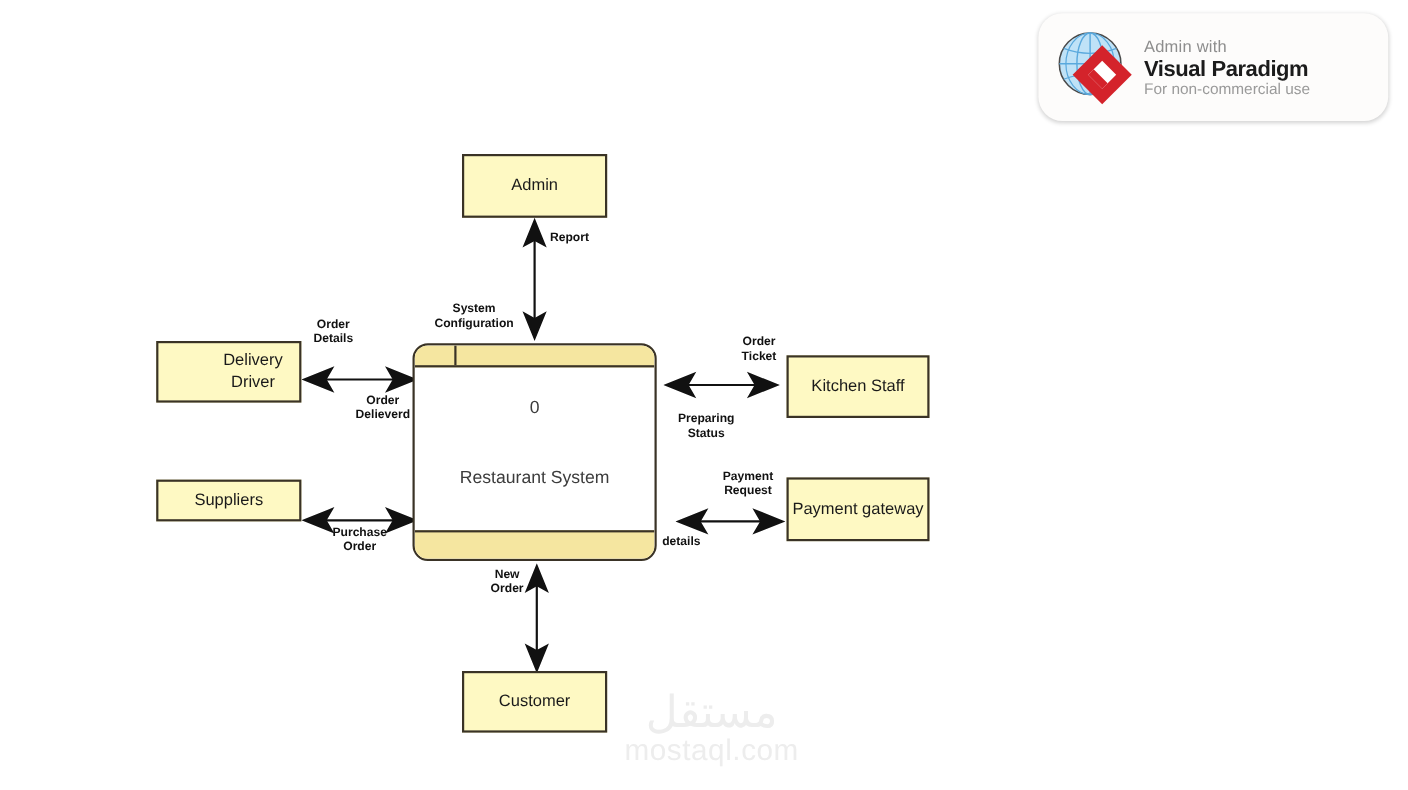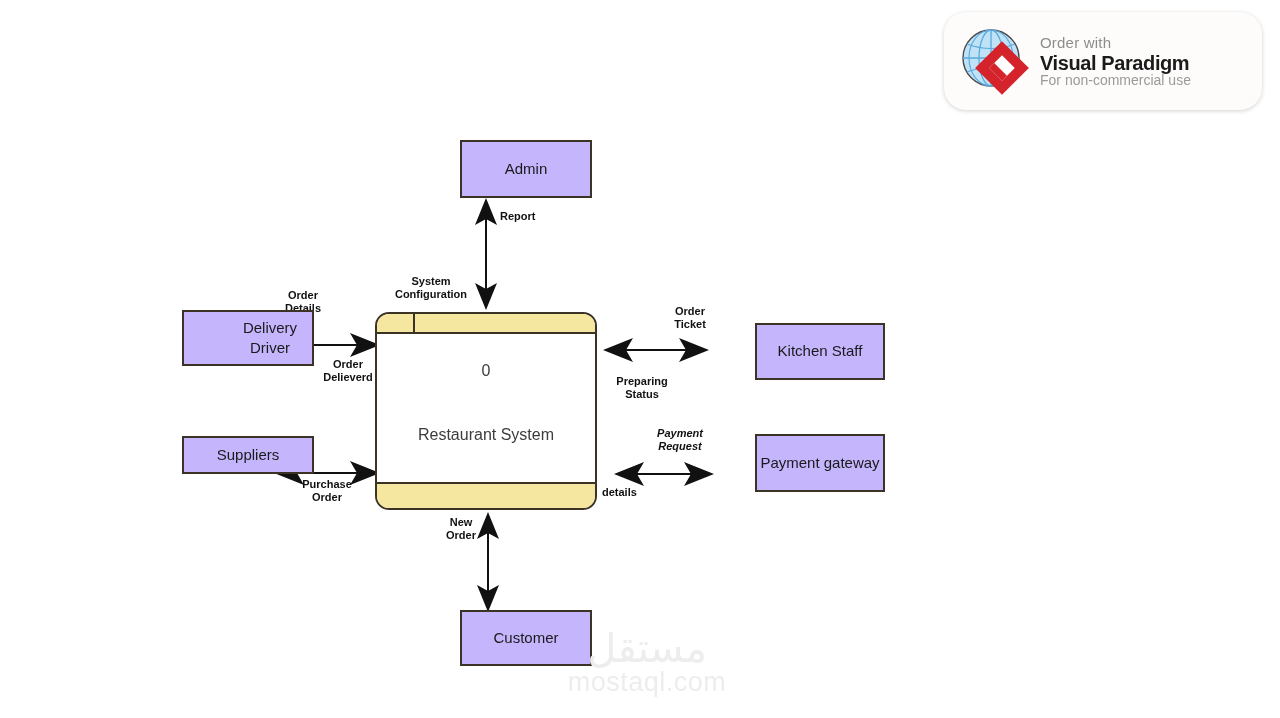--- a/index.html
+++ b/index.html
@@ -14,32 +14,31 @@
     position: relative;
     width: 1280px;
     height: 718px;
     background: #ffffff;
     overflow: hidden;
   }
 
   
   .entity {
     position: absolute;
-    background: #c4b5fd;
+    background: #fef9c3;
     border: 2px solid #3a3326;
     box-sizing: border-box;
     display: flex;
     align-items: center;
     justify-content: center;
     text-align: center;
     color: #1a1a1a;
     font-size: 15px;
     line-height: 1.35;
     font-family: "Liberation Sans", sans-serif;
-    margin-left: 40px;
   }
 
   
   .process {
     position: absolute;
     box-sizing: border-box;
     border: 2px solid #3a3326;
     border-radius: 14px;
     background: #ffffff;
     overflow: hidden;
@@ -231,21 +230,21 @@
 
   <div class="flow-label center" style="left:288px; top:478px; width:78px;">Purchase
 Order</div>
 
   <div class="flow-label center" style="left:659px; top:305px; width:62px;">Order
 Ticket</div>
 
   <div class="flow-label center" style="left:605px; top:375px; width:74px;">Preparing
 Status</div>
 
-  <div class="flow-label center" style="left:644px; top:427px; width:72px;font-style:italic;">Payment
+  <div class="flow-label center" style="left:644px; top:427px; width:72px;">Payment
 Request</div>
 
   <div class="flow-label left" style="left:602px; top:486px; width:60px;">details</div>
 
   <div class="flow-label center" style="left:432px; top:516px; width:58px;">New
 Order</div>
 
   <div class="flow-label left" style="left:504px; top:582px; width:56px;margin-top:35px;">Menu</div>
 
   <div class="process" style="left:375px; top:312px; width:222px; height:198px;">
@@ -303,19 +302,19 @@
         <path d="M11 50 Q35 41 59 50" fill="none" stroke="#5aa9dd" stroke-width="1.1"></path>
 
         <g transform="translate(46,46) rotate(45)">
           <rect x="-19" y="-19" width="38" height="38" fill="#d4232b"></rect>
           <rect x="-9" y="-9" width="18" height="18" fill="#ffffff"></rect>
           <rect x="-9" y="2" width="18" height="7" fill="#d4232b"></rect>
         </g>
       </svg>
     </div>
     <div class="vp-text">
-      <div class="vp-made">Order with</div>
+      <div class="vp-made">Admin with</div>
       <div class="vp-name">Visual Paradigm</div>
       <div class="vp-sub">For non-commercial use</div>
     </div>
   </div>
 
 </div>
 
 </body></html>

